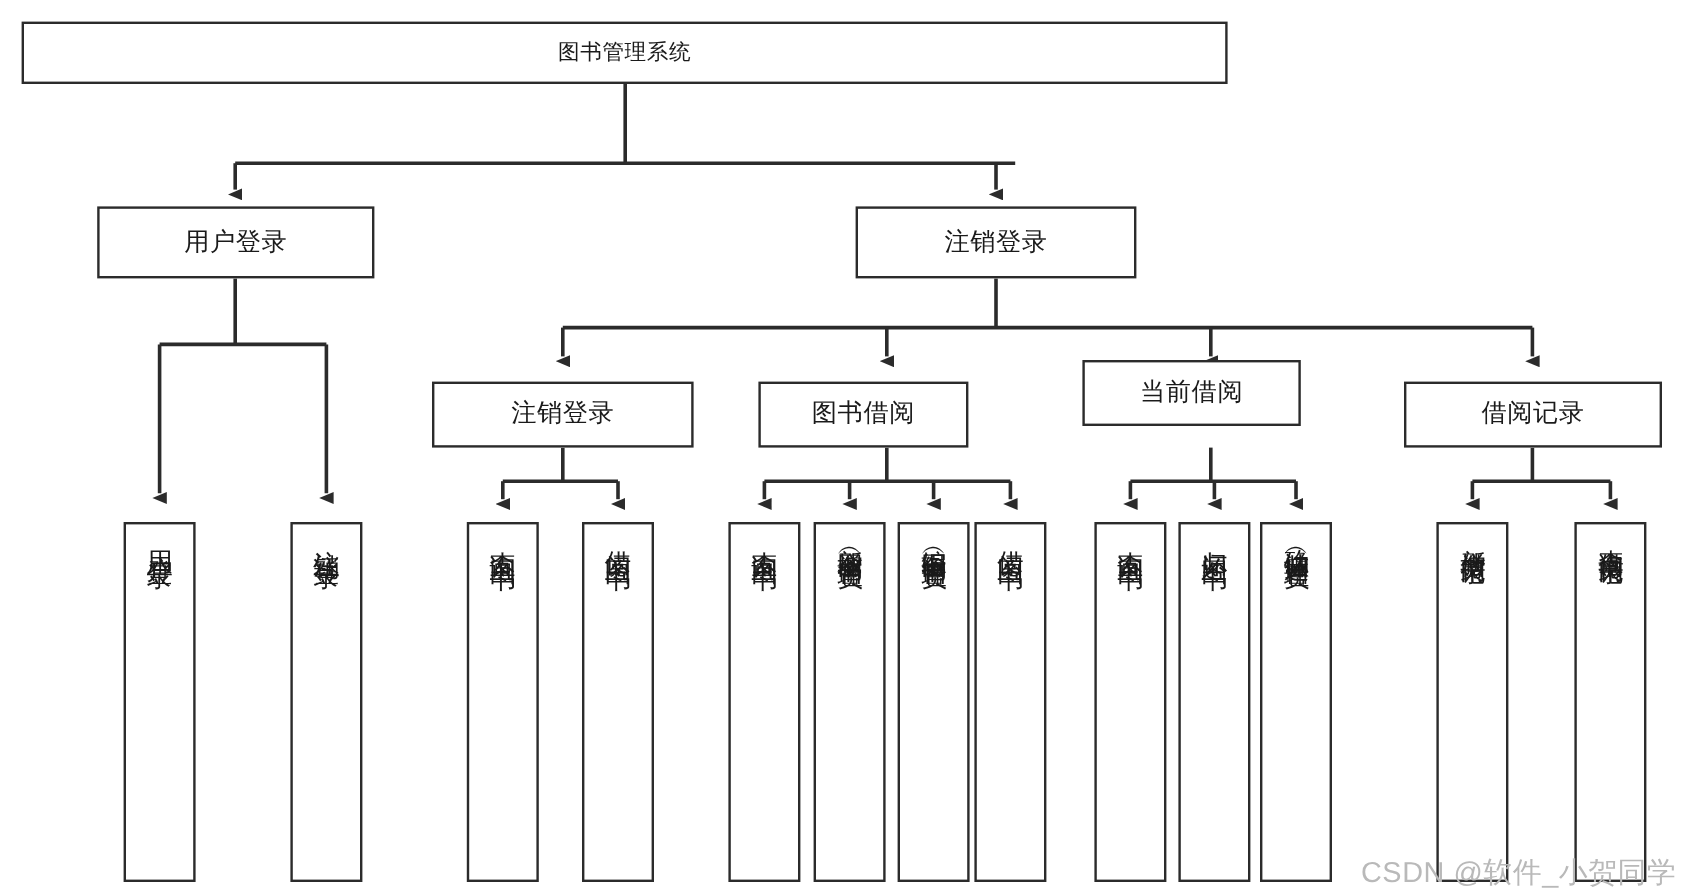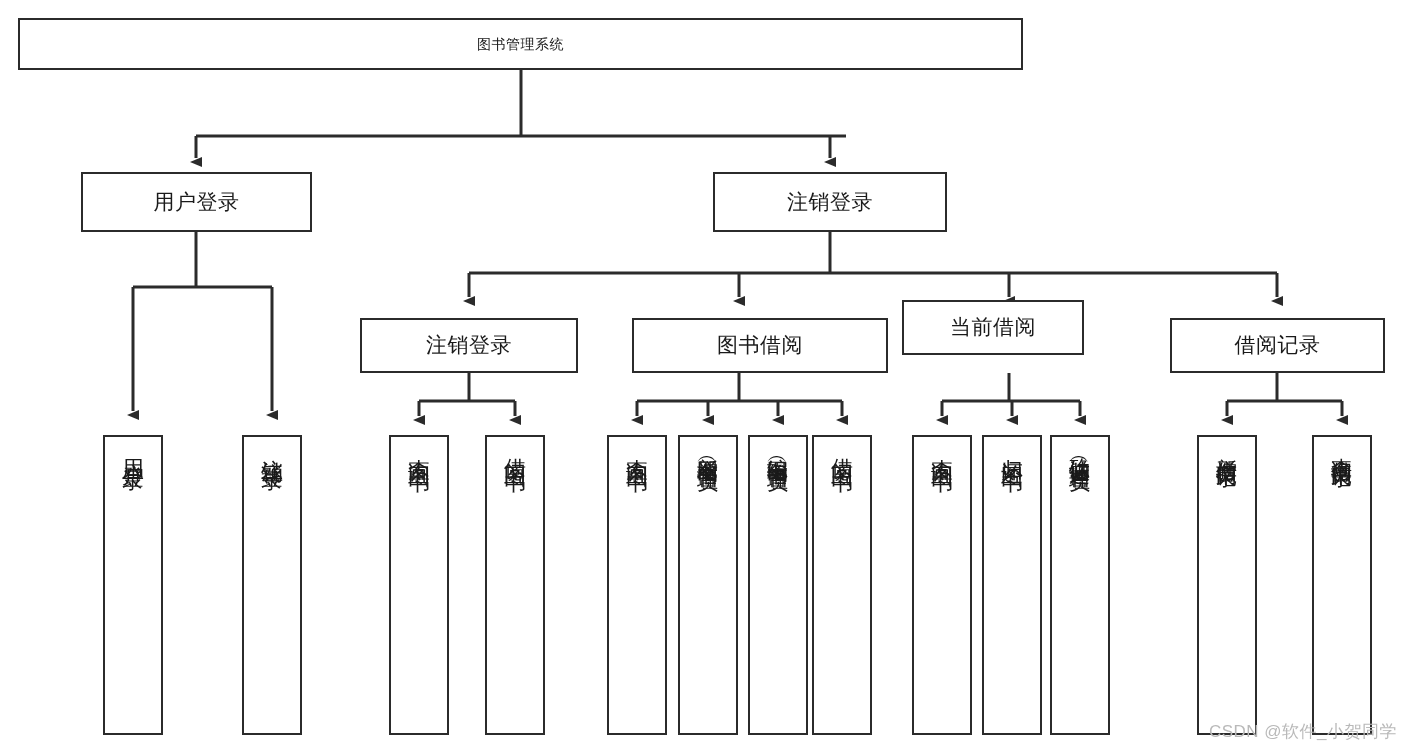--- a/index.html
+++ b/index.html
@@ -56,26 +56,26 @@
     text-orientation: upright;
     font-size: 22px;
     letter-spacing: 4px;
     line-height: 1;
     margin: 0 auto;
   }
   .node.vert.tall .label {
     font-size: 21px;
     letter-spacing: 2px;
   }
-  .node.root .label { font-size: 14px; }
+  .node.root .label { font-size: 18px; }
   .watermark {
     position: absolute;
     right: 8px;
     bottom: 4px;
-    font-size: 17px;
+    font-size: 24px;
     color: #b9b9b9;
     white-space: nowrap;
     letter-spacing: 0.5px;
   }
 </style>
 </head>
 <body>
 
 <div id="diagram-root">
 
@@ -138,21 +138,21 @@
   </div>
 
   <div class="node horiz" style="left:713px; top:172px; width:234px; height:60px;">
     <span class="label">注销登录</span>
   </div>
 
   <div class="node horiz" style="left:360px; top:318px; width:218px; height:55px;">
     <span class="label">注销登录</span>
   </div>
 
-  <div class="node horiz" style="left:632px; top:318px; width:256px; height:55px;">
+  <div class="node horiz" style="left:632px; top:318px; width:175px; height:55px;">
     <span class="label">图书借阅</span>
   </div>
 
   <div class="node horiz" style="left:902px; top:300px; width:182px; height:55px;">
     <span class="label">当前借阅</span>
   </div>
 
   <div class="node horiz" style="left:1170px; top:318px; width:215px; height:55px;">
     <span class="label">借阅记录</span>
   </div>

